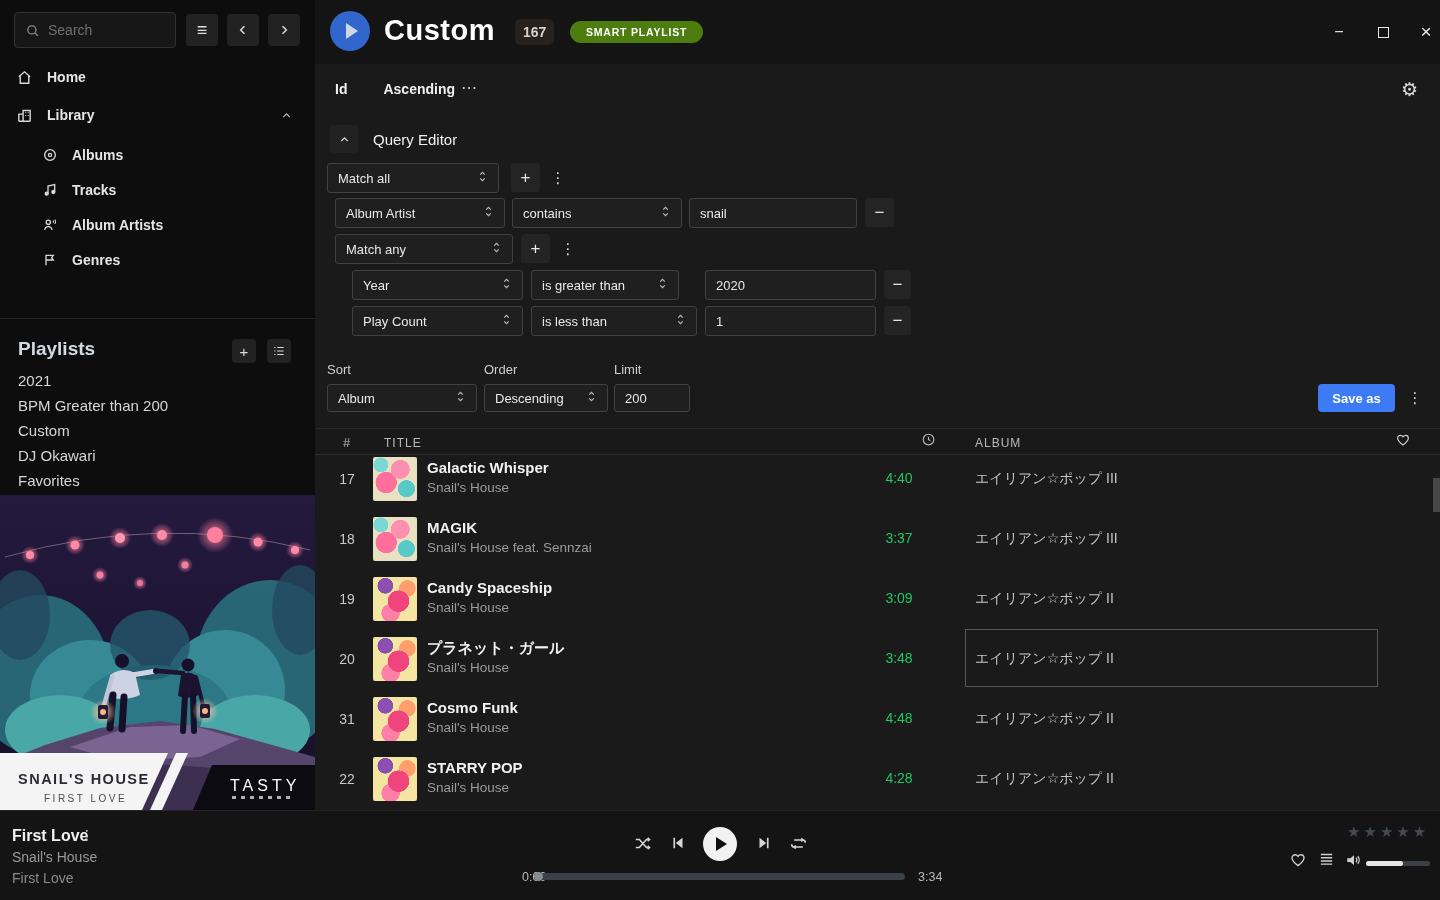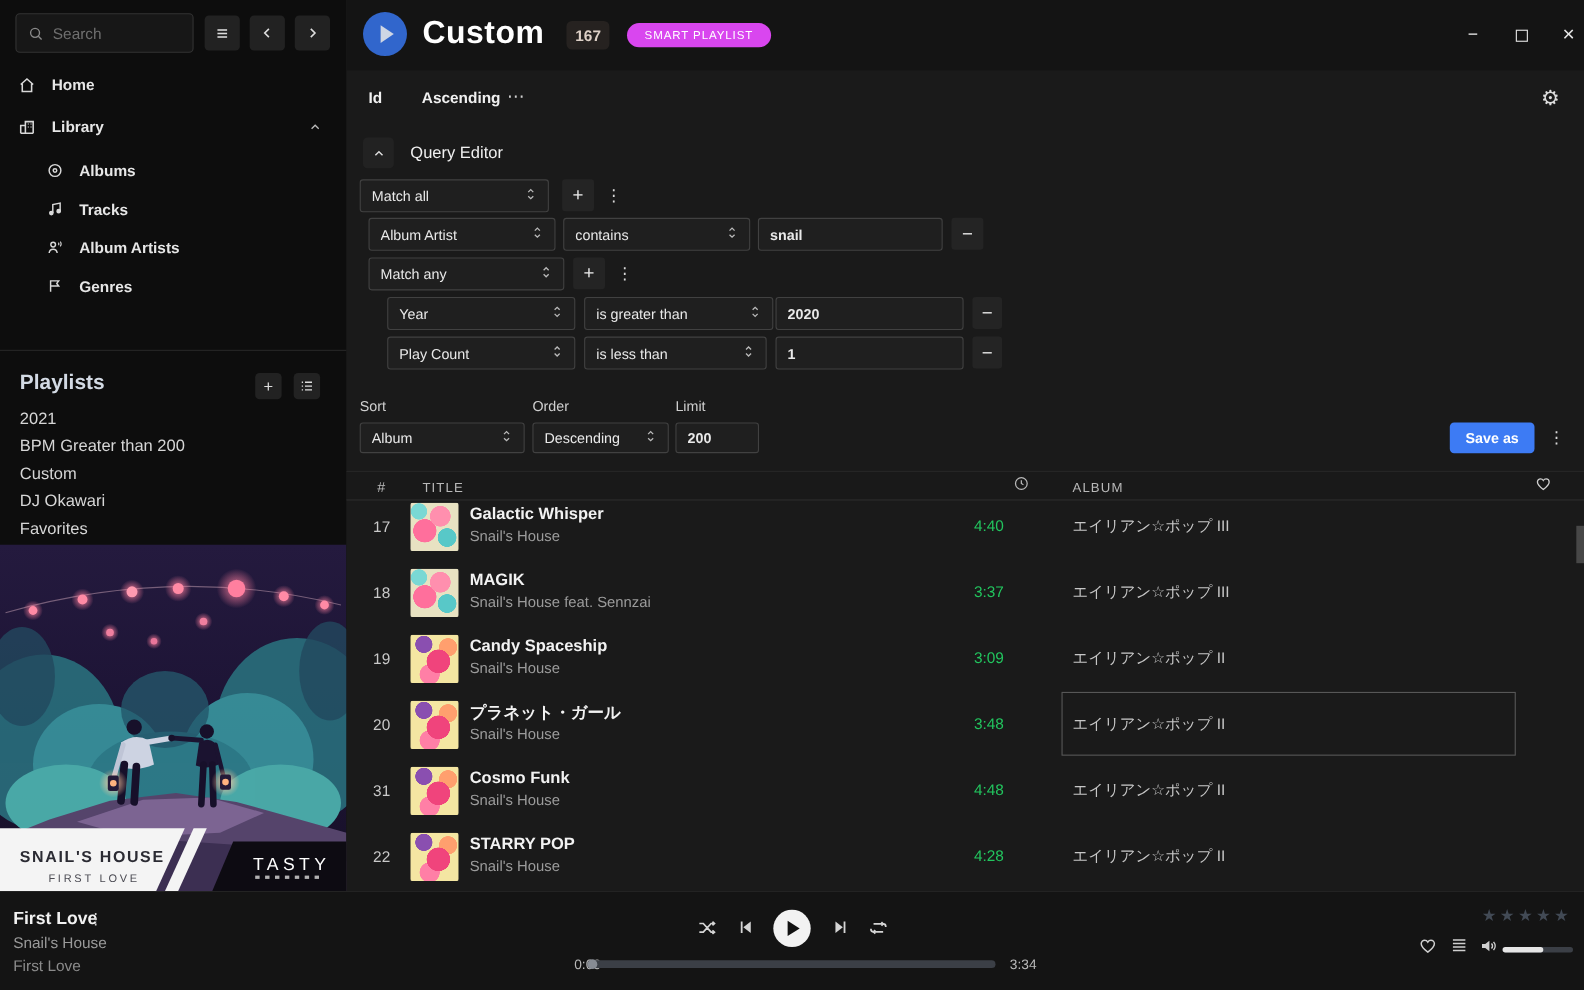--- a/index.html
+++ b/index.html
@@ -27,35 +27,35 @@
   
   .album-art { position:absolute; left:0; top:495px; width:315px; height:315px; }
 
   
   .main { position:absolute; left:315px; top:0; width:1125px; height:810px; background:#1a1a1a; }
   .titlebar { position:absolute; left:0; top:0; width:1125px; height:64px; background:#141414; }
   .play-hero { position:absolute; left:15px; top:11px; width:40px; height:40px; border-radius:50%; background:#3166cc; display:flex; align-items:center; justify-content:center; cursor:pointer; }
   .play-hero .tri { width:0; height:0; border-left:12px solid #cfd6e4; border-top:8px solid transparent; border-bottom:8px solid transparent; margin-left:3px; }
   .page-title { position:absolute; left:69px; top:14px; font-size:29px; font-weight:bold; letter-spacing:0.5px; color:#fff; }
   .count-badge { position:absolute; left:200px; top:19px; min-width:37px; height:26px; background:#262220; border-radius:5px; display:flex; align-items:center; justify-content:center; font-size:14px; font-weight:bold; color:#ddd0c6; padding:0 8px; }
-  .smart-pill { position:absolute; left:255px; top:21px; height:22px; background:#d946ef; border-radius:999px; display:flex; align-items:center; padding:0 16px; font-size:10.5px; font-weight:normal; letter-spacing:0.8px; color:#fff; }
+  .smart-pill { position:absolute; left:255px; top:21px; height:22px; background:#4d7c0f; border-radius:999px; display:flex; align-items:center; padding:0 16px; font-size:10.5px; font-weight:bold; letter-spacing:0.8px; color:#fff; }
   .win-btn { position:absolute; top:22px; width:30px; height:20px; display:flex; align-items:center; justify-content:center; color:#e8e8e8; font-size:16px; cursor:pointer; }
   .max-box { width:11px; height:11px; border:1.5px solid #e8e8e8; }
 
   .toolbar-sort { position:absolute; left:20px; top:81px; display:flex; gap:36px; font-size:14px; font-weight:bold; color:#f0f0f0; }
   .toolbar-dots { position:absolute; left:146px; top:78px; font-size:16px; color:#cfcfcf; cursor:pointer; }
   .gear { position:absolute; left:1086px; top:78px; font-size:19px; color:#dcdcdc; cursor:pointer; }
 
   
   .qe-collapse { position:absolute; left:15px; top:125px; width:28px; height:28px; background:#222; border-radius:4px; display:flex; align-items:center; justify-content:center; cursor:pointer; }
   .qe-title { position:absolute; left:58px; top:131px; font-size:15px; color:#f0f0f0; }
   .select, .tinput { position:absolute; height:30px; background:#1f1f1f; border:1px solid #414141; border-radius:3px; color:#e9e9e9; font-size:13px; display:flex; align-items:center; padding:0 10px; cursor:pointer; }
   .select .sel-label { flex:1; overflow:hidden; white-space:nowrap; }
   .select .updown { color:#b9b9b9; }
-  .tinput input { background:transparent; border:none; outline:none; color:#e9e9e9; font-size:13px; width:100%; font-family:inherit;font-weight:bold; }
+  .tinput input { background:transparent; border:none; outline:none; color:#e9e9e9; font-size:13px; width:100%; font-family:inherit; }
   .mini-btn { position:absolute; width:29px; height:29px; background:#242424; border-radius:3px; display:flex; align-items:center; justify-content:center; color:#e9e9e9; font-size:17px; cursor:pointer; }
   .kebab { position:absolute; width:18px; height:29px; display:flex; align-items:center; justify-content:center; color:#d9d9d9; font-size:15px; cursor:pointer; }
   .form-label { position:absolute; font-size:13px; color:#cfcfcf; }
   .save-btn { position:absolute; left:1003px; top:384px; width:77px; height:28px; background:#3d7bf4; border-radius:4px; color:#fff; font-size:13px; font-weight:bold; display:flex; align-items:center; justify-content:center; cursor:pointer; }
 
   
   .tbl-header { position:absolute; left:0; top:428px; width:1125px; height:27px; border-top:1px solid #272727; border-bottom:1px solid #2e2e2e; background:#191919; font-size:12px; color:#b9b9b9; letter-spacing:1px; }
   .tbl-header .h-num { position:absolute; left:28px; top:6px; font-size:13px; }
   .tbl-header .h-title { position:absolute; left:57px; top:7px;margin-left:12px; }
   .tbl-header .h-clock { position:absolute; left:606px; top:3px; }
@@ -393,21 +393,21 @@
         <span>+</span>
       </div>
     <div class="kebab" style="left:244px; top:234px;">⋮</div>
 
     <div class="select" style="left:37px; top:270px; width:171px;">
       <span class="sel-label">Year</span>
       <span class="updown"><svg width="11" height="13" viewBox="0 0 24 28" fill="none" stroke="#b9b9b9" stroke-width="2.6">
             <path d="M7 10l5-5 5 5M7 18l5 5 5-5"></path>
           </svg></span>
     </div>
-    <div class="select" style="left:216px; top:270px; width:172px;">
+    <div class="select" style="left:216px; top:270px; width:148px;">
       <span class="sel-label">is greater than</span>
       <span class="updown"><svg width="11" height="13" viewBox="0 0 24 28" fill="none" stroke="#b9b9b9" stroke-width="2.6">
             <path d="M7 10l5-5 5 5M7 18l5 5 5-5"></path>
           </svg></span>
     </div>
     <div class="tinput" style="left:390px; top:270px; width:171px;">
       <input value="2020" style="">
     </div>
     <div class="mini-btn" style="left:569px; top:270px; width:27px;">
         <span>−</span>

